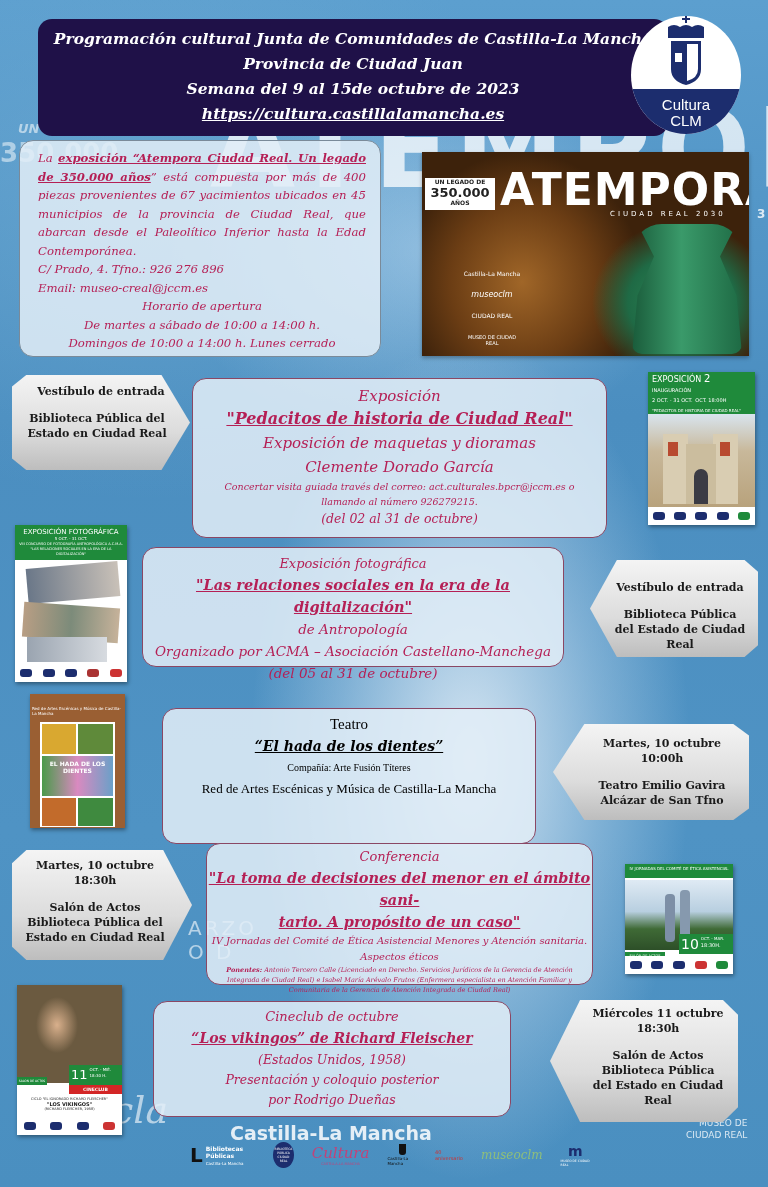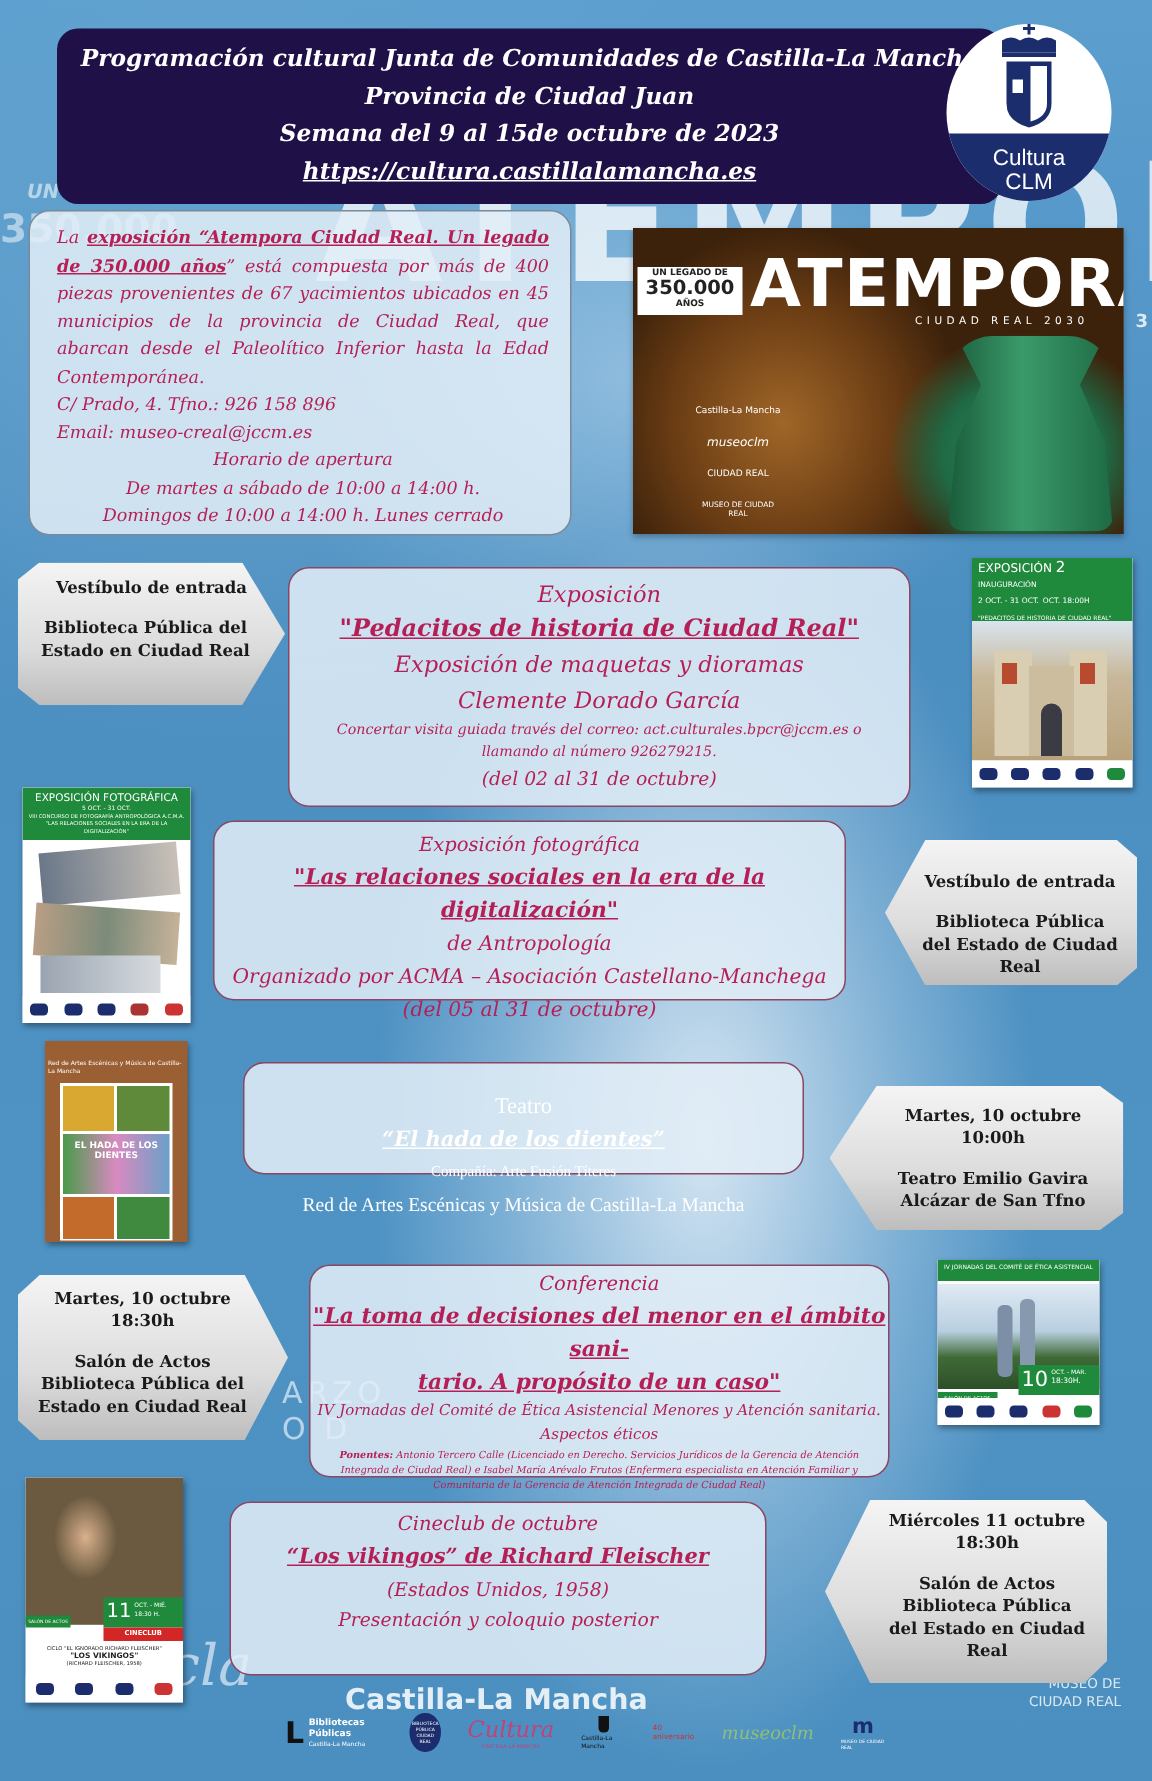--- a/index.html
+++ b/index.html
@@ -173,21 +173,21 @@
     </g>
     <text x="56" y="95" text-anchor="middle" fill="#ffffff" font-family="Liberation Sans, sans-serif" font-size="15">Cultura</text>
     <text x="56" y="111" text-anchor="middle" fill="#ffffff" font-family="Liberation Sans, sans-serif" font-size="15">CLM</text>
   </svg>
 </div>
 
 <div class="box intro">
   <div class="just">
     <span>La </span><span class="u">exposición “Atempora Ciudad Real. Un legado de 350.000 años</span><span>” está compuesta por más de 400 piezas provenientes de 67 yacimientos ubicados en 45 municipios de la provincia de Ciudad Real, que abarcan desde el Paleolítico Inferior hasta la Edad Contemporánea.</span>
   </div>
-  <div>C/ Prado, 4.  Tfno.: 926 158 896</div>
+  <div>C/ Prado, 4.  Tfno.: 926 276 896</div>
   <div>Email: museo-creal@jccm.es</div>
   <div class="center">Horario de apertura</div>
   <div class="center">De martes a sábado de 10:00 a 14:00 h.</div>
   <div class="center">Domingos de 10:00 a 14:00 h. Lunes cerrado</div>
 </div>
 
 <div class="atempora">
   <div class="vase"></div>
   <div class="legado">
     <span class="a">UN LEGADO DE</span>
@@ -273,21 +273,21 @@
 <div class="poster" style="left:30px; top:694px; width:95px; height:134px; background:#9a5f33;">
   <div style="font-size:4px; color:#fff; padding:12px 2px 0 2px; line-height:5px">Red de Artes Escénicas y Música de Castilla-La Mancha</div>
   <div style="position:absolute; left:10px; top:28px; width:75px; height:105px; background:#fff;">
     <div style="position:absolute; left:2px; top:2px; width:34px; height:30px; background:#d9a830"></div>
     <div style="position:absolute; left:38px; top:2px; width:35px; height:30px; background:#5f8a3a"></div>
     <div style="position:absolute; left:2px; top:34px; width:71px; height:40px; background:linear-gradient(90deg,#4a9a4a,#d98ac0,#6aa0c8); color:#fff; font-size:6px; font-weight:bold; text-align:center; padding-top:4px;">EL HADA DE LOS DIENTES</div>
     <div style="position:absolute; left:2px; top:76px; width:34px; height:28px; background:#c26b2b"></div>
     <div style="position:absolute; left:38px; top:76px; width:35px; height:28px; background:#3f8a3f"></div>
   </div>
 </div>
-<div class="box" style="left:162px; top:708px; width:374px; height:75px; padding-top:18px; color:#ffffff;">
+<div class="box" style="left:162px; top:708px; width:374px; height:136px; padding-top:4px; color:#000000;">
   <div style="font-size:15px; line-height:22px; font-family:'Liberation Serif', serif">Teatro</div>
   <div class="ev-u" style="font-size:14px; line-height:22px">“El hada de los dientes”</div>
   <div style="font-size:10px; line-height:21px; font-family:Liberation Serif, serif">Compañía: Arte Fusión Títeres</div>
   <div style="font-size:13px; line-height:21px; font-family:'Liberation Serif', serif">Red de Artes Escénicas y Música de Castilla-La Mancha</div>
 </div>
 <div class="tag tag-left" style="left:553px; top:724px; width:196px; height:96px; padding-top:12px; padding-left:22px;">
   <div>Martes, 10 octubre</div>
   <div>10:00h</div>
   <div class="gap"></div>
   <div>Teatro Emilio Gavira</div>
@@ -307,21 +307,21 @@
   <div class="ev-u" style="font-size:14.5px; line-height:22px">
     <div>"La toma de decisiones del menor en el ámbito sani-</div>
     <div>tario. A propósito de un caso"</div>
   </div>
   <div class="ev-title" style="font-size:10px; line-height:16px">IV Jornadas del Comité de Ética Asistencial Menores y Atención sanitaria.</div>
   <div class="ev-title" style="font-size:10px; line-height:16px">Aspectos éticos</div>
   <div class="ev-title" style="font-size:6.5px; line-height:10px; padding:0 8px">
     <b>Ponentes:</b><span> Antonio Tercero Calle (Licenciado en Derecho. Servicios Jurídicos de la Gerencia de Atención Integrada de Ciudad Real) e Isabel María Arévalo Frutos (Enfermera especialista en Atención Familiar y Comunitaria de la Gerencia de Atención Integrada de Ciudad Real)</span>
   </div>
 </div>
-<div class="poster" style="left:625px; top:840px; width:108px; height:110px; background:#fff;">
+<div class="poster" style="left:625px; top:864px; width:108px; height:110px; background:#fff;">
   <div class="green" style="height:14px; font-size:4px; line-height:7px; padding-top:1px">IV JORNADAS DEL COMITÉ DE ÉTICA ASISTENCIAL</div>
   <div style="position:absolute; top:16px; left:0; right:0; height:70px; background:linear-gradient(180deg,#dfeaf4 0%,#b8cfe0 45%,#3f6a36 70%,#2d4f28);">
     <div style="position:absolute; left:40px; top:14px; width:10px; height:48px; background:#7d8fa6; border-radius:4px"></div>
     <div style="position:absolute; left:55px; top:10px; width:10px; height:52px; background:#8699ae; border-radius:4px"></div>
   </div>
   <div style="position:absolute; left:54px; top:70px; width:54px; height:20px; background:#1f8a3b; color:#fff; font-size:4px; line-height:6px; padding:2px 0 0 2px;">
     <span style="font-size:14px; float:left; line-height:16px; margin-right:2px">10</span>
     <span>OCT. - MAR.</span><br><span style="font-size:5px">18:30H.</span>
   </div>
   <div style="position:absolute; left:0; top:88px; width:40px; height:8px; background:#1f8a3b; color:#fff; font-size:3.5px; line-height:8px; text-align:center">SALÓN DE ACTOS</div>
@@ -353,20 +353,21 @@
       <i></i>
       <i></i>
       <i style="background:#c33"></i>
     </div>
 </div>
 <div class="box" style="left:153px; top:1001px; width:358px; height:116px; padding-top:4px;">
   <div class="ev-title" style="font-size:13px; line-height:21px">Cineclub de octubre</div>
   <div class="ev-u" style="font-size:14px; line-height:23px">“Los vikingos” de Richard Fleischer</div>
   <div class="ev-title" style="font-size:12.5px; line-height:20px">(Estados Unidos, 1958)</div>
   <div class="ev-title" style="font-size:12.5px; line-height:20px">Presentación y coloquio posterior</div>
+  <div class="ev-title" style="font-size:12.5px; line-height:20px">por Rodrigo Dueñas</div>
 </div>
 <div class="tag tag-left" style="left:550px; top:1000px; width:188px; height:122px; padding-top:6px; padding-left:28px;">
   <div>Miércoles 11 octubre</div>
   <div>18:30h</div>
   <div class="gap"></div>
   <div>Salón de Actos</div>
   <div>Biblioteca Pública</div>
   <div>del Estado en Ciudad</div>
   <div>Real</div>
 </div>

